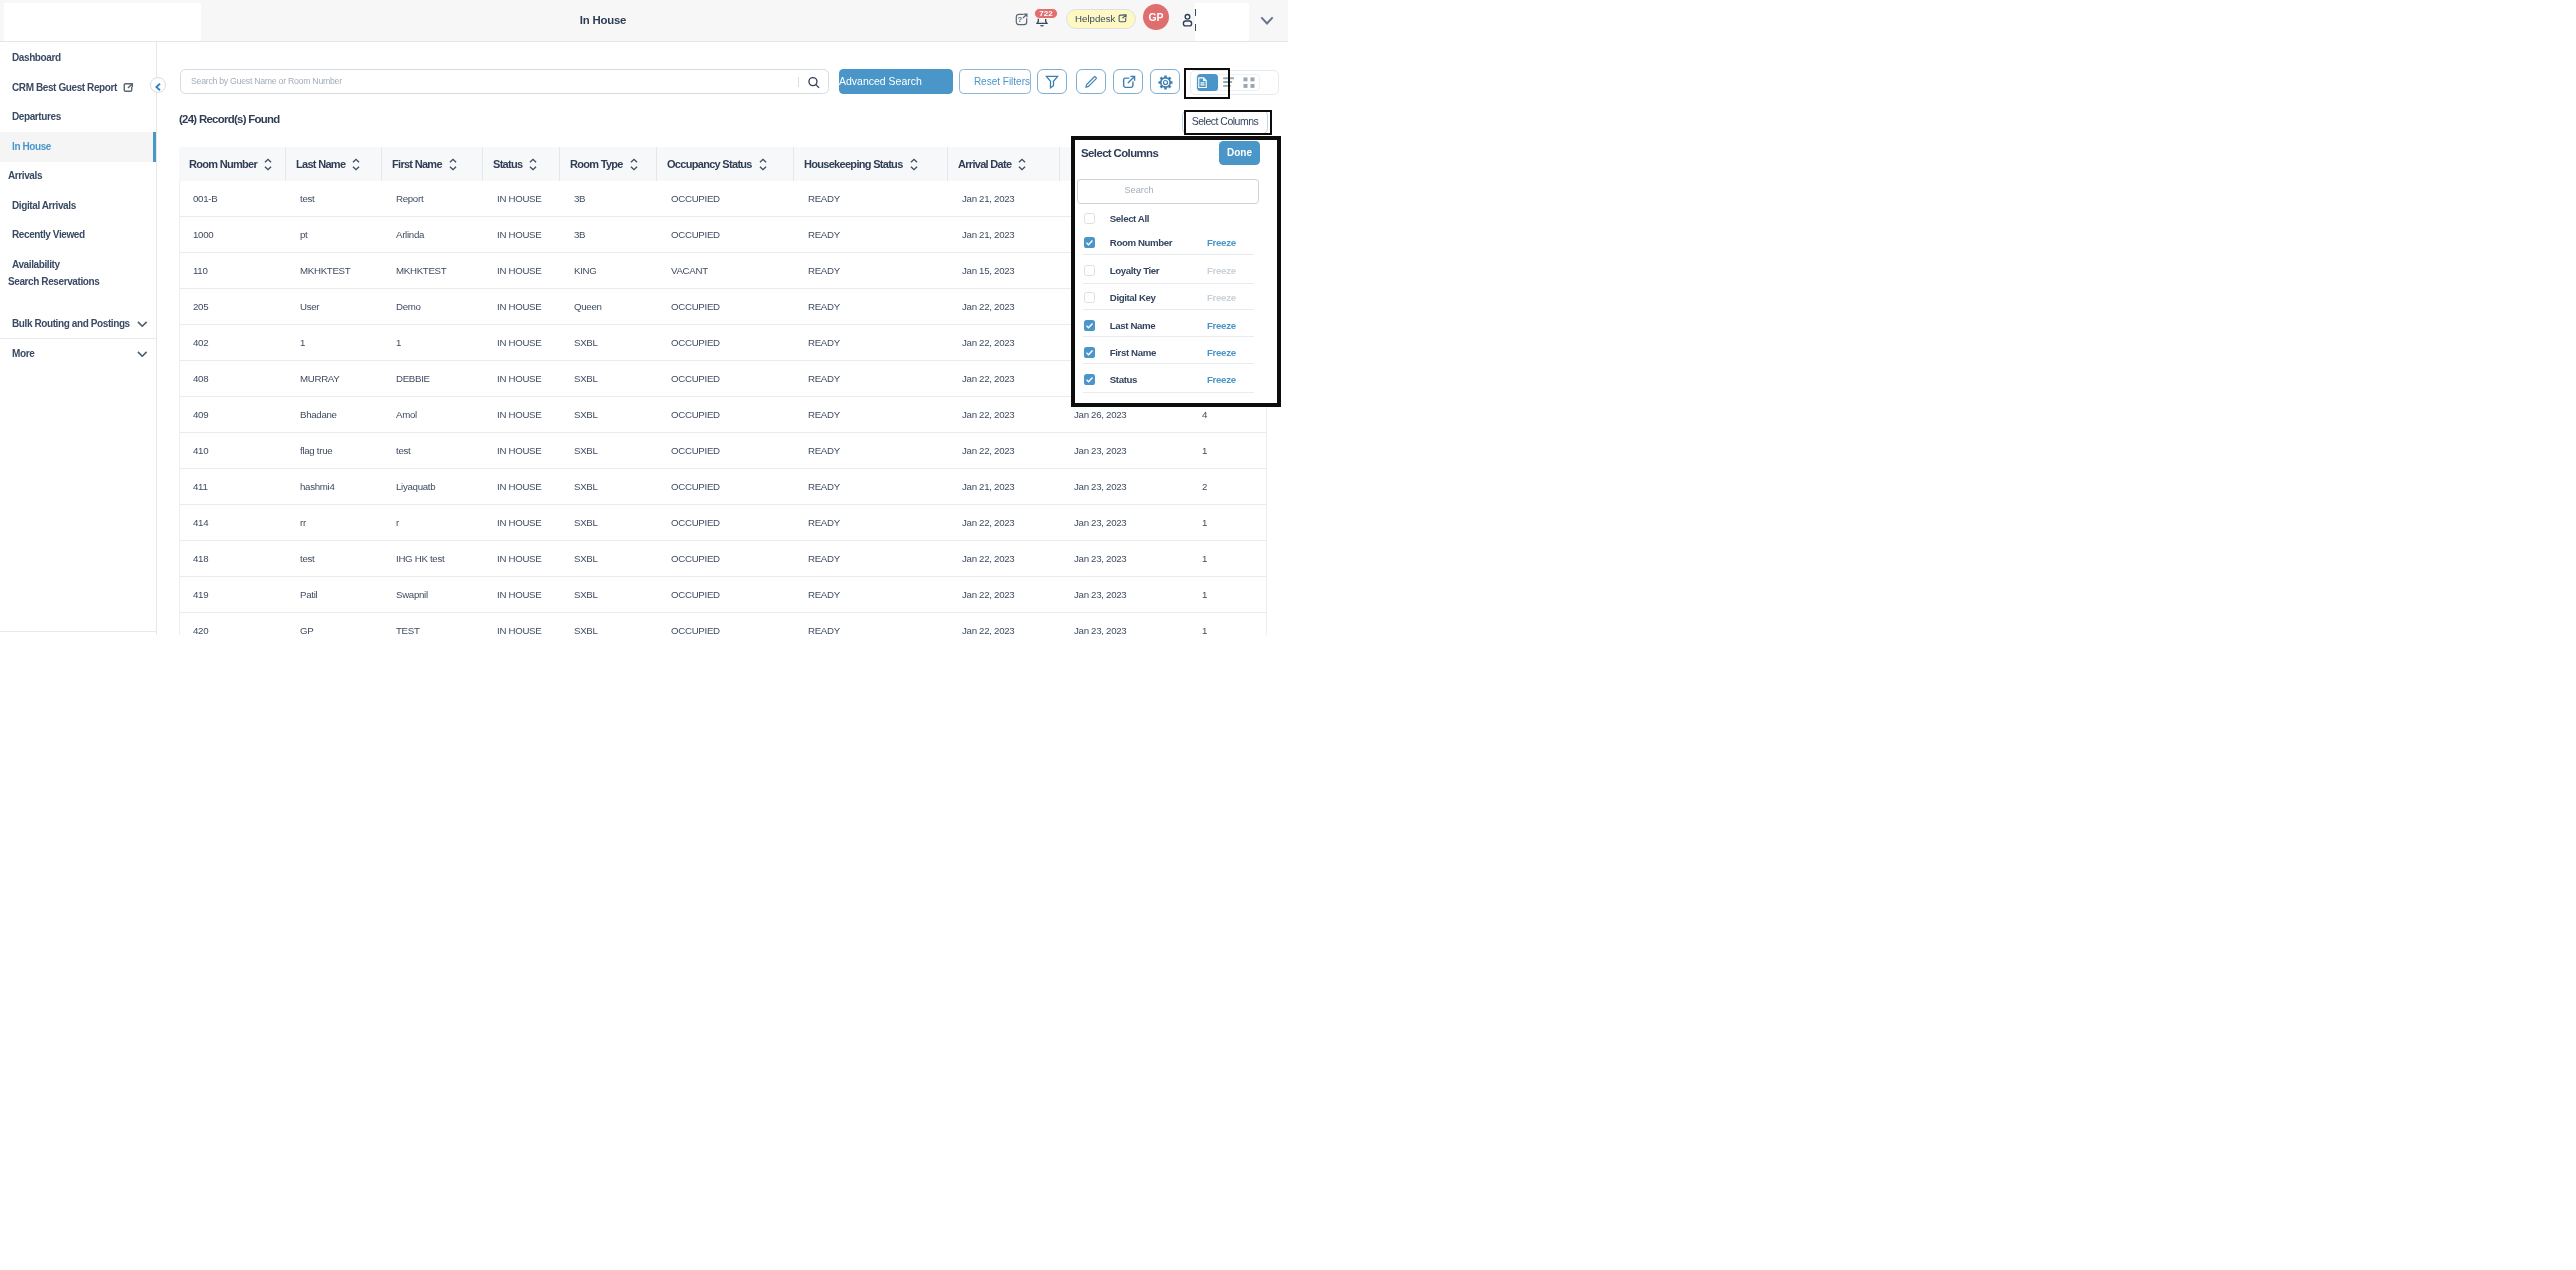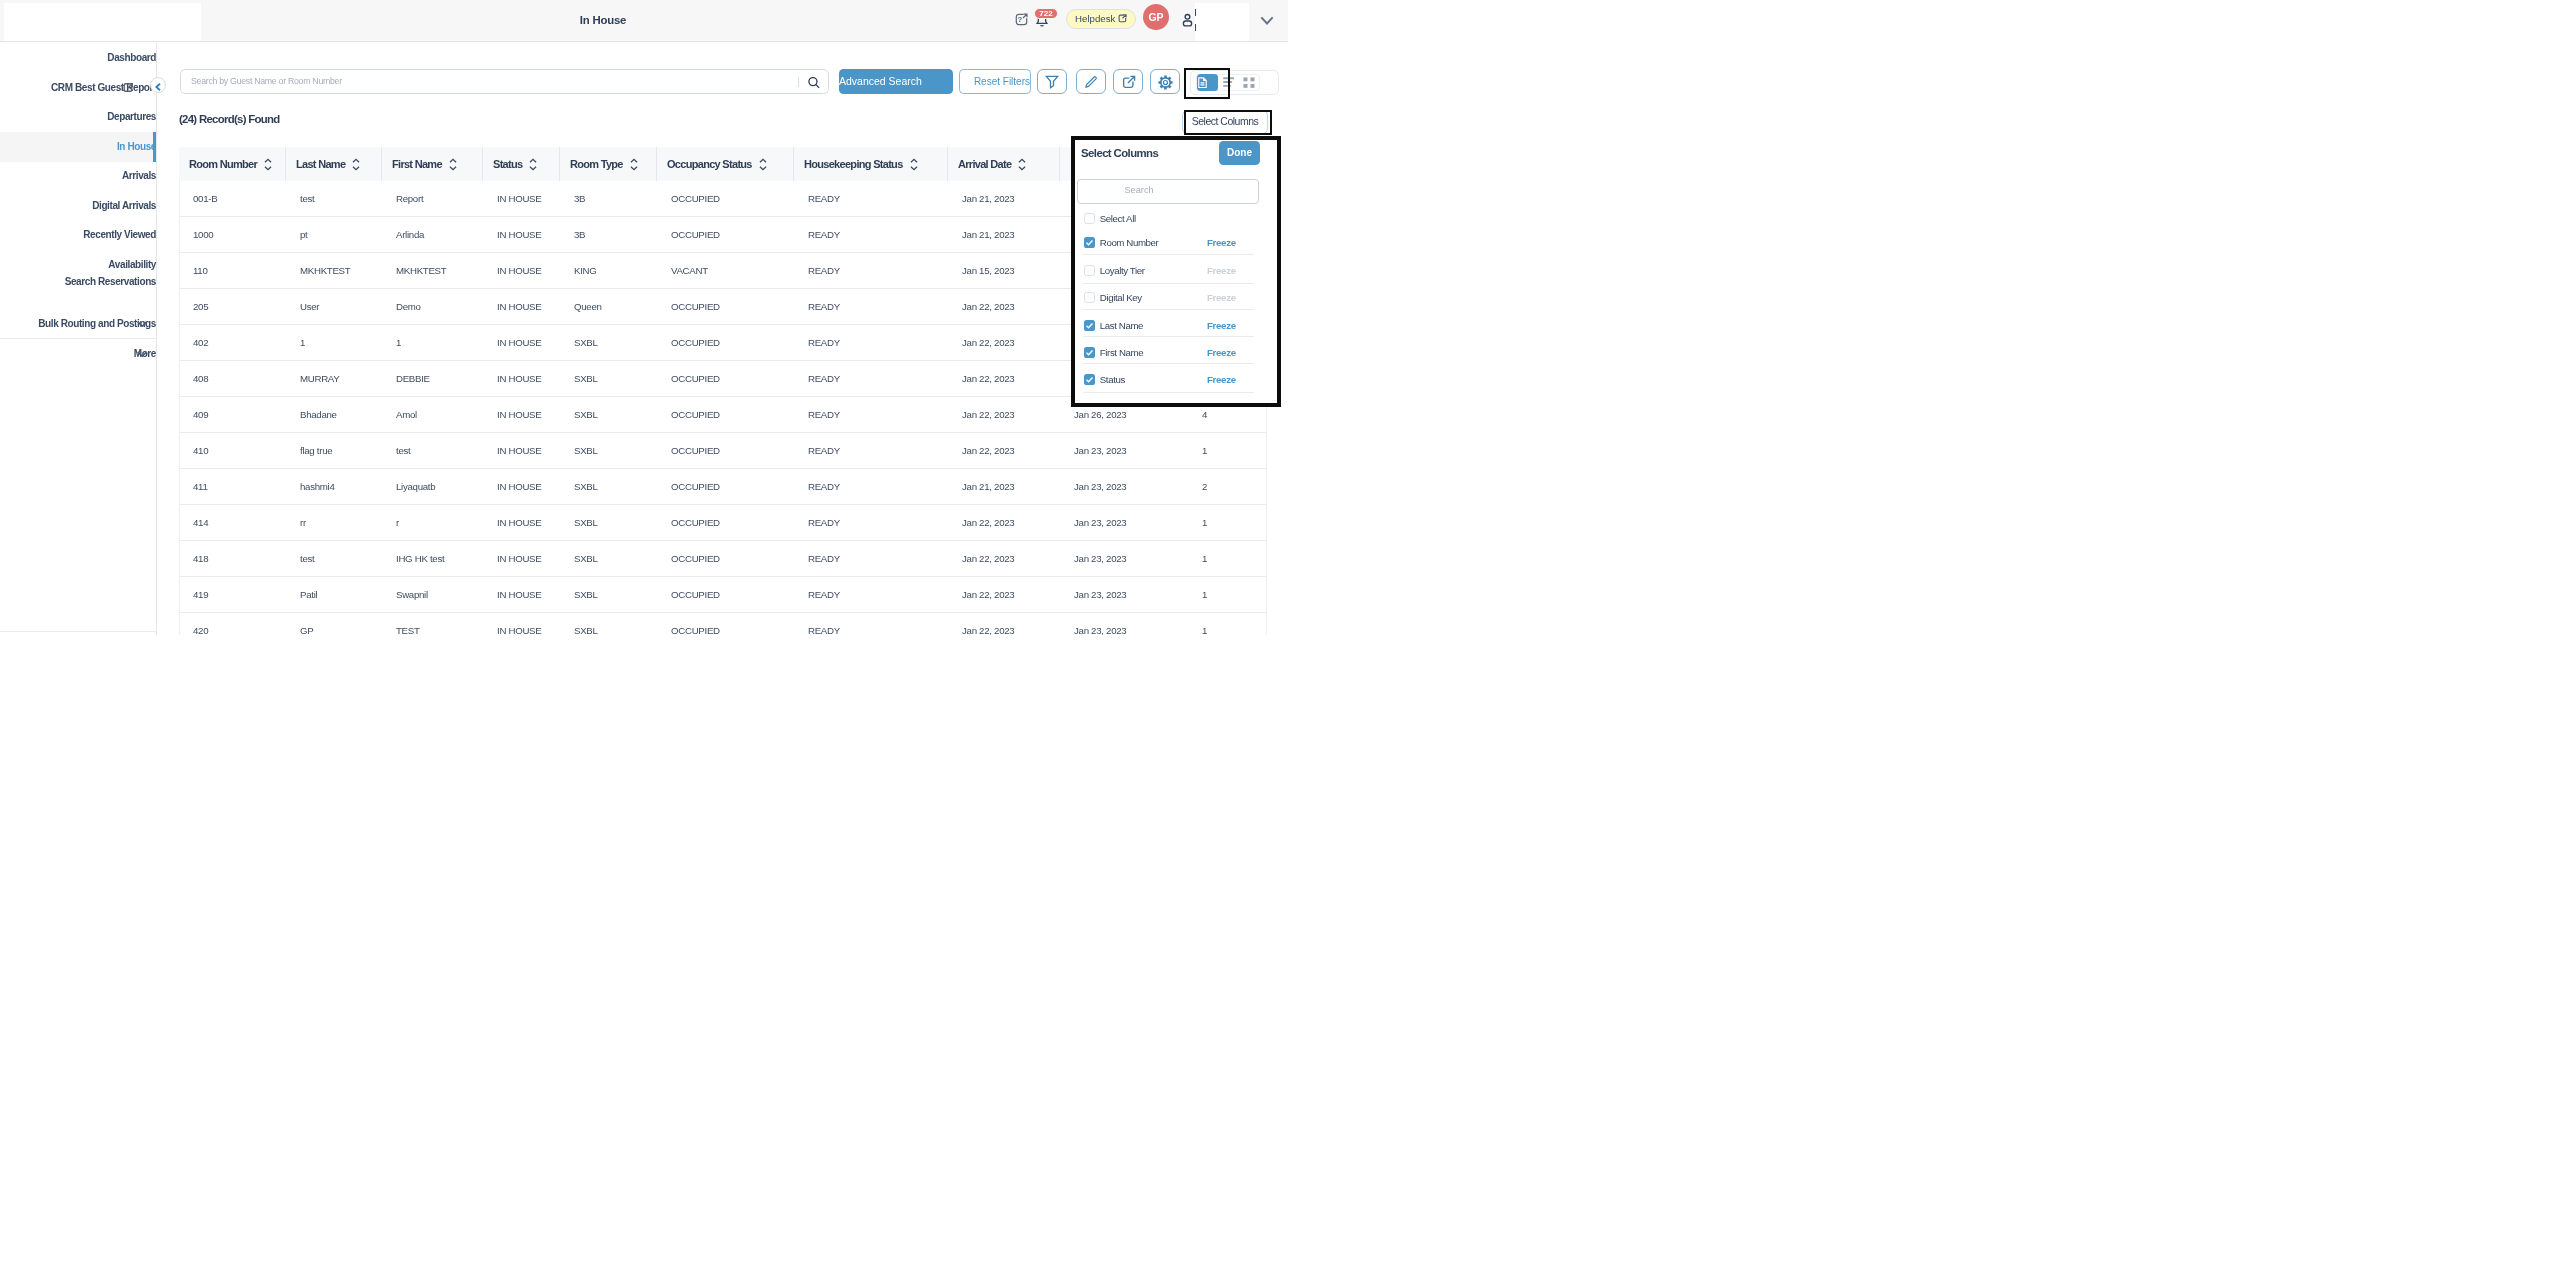--- a/index.html
+++ b/index.html
@@ -12,21 +12,21 @@
 .title { position:absolute; left:526px; top:0; width:154px; height:41px; line-height:41px; text-align:center; font-size:11.4px; font-weight:bold; letter-spacing:-0.2px; color:#2e3d54; }
 .hicon { position:absolute; }
 .badge { position:absolute; left:1034px; top:7.5px; width:24px; height:11px; background:#e26e6e; border:0.9px solid #f7f7f8; border-radius:6.1px; color:#fff; font-size:8px; font-weight:bold; text-align:center; line-height:9.7px; }
 .helpdesk { position:absolute; left:1066px; top:8.8px; width:70px; height:20px; background:#fef9c3; border:0.9px solid #dde1e5; border-radius:10px; font-size:9.7px; color:#3a4a63; text-align:center; line-height:18.4px; }
 .avatar { position:absolute; left:1143px; top:3.5px; width:26px; height:26px; border-radius:50%; background:#df6e6e; color:#fff; font-size:10.5px; font-weight:bold; text-align:center; line-height:26px; }
 .whitebox2 { position:absolute; left:1195px; top:2.6px; width:54px; height:38px; background:#fff; }
 .tick { position:absolute; left:1195px; width:1.1px; background:#3e4c61; }
 
 
 .sidebar { position:absolute; left:0; top:42px; width:157px; height:593px; background:#fff; border-right:0.9px solid #e4e6e8; }
-.sitem { position:absolute; left:0; width:156px; height:30px; line-height:30px; padding-left:12px; font-size:10px; font-weight:bold; color:#3a4a63; letter-spacing:-0.4px; white-space:nowrap;text-align:right; }
+.sitem { position:absolute; left:0; width:156px; height:30px; line-height:30px; padding-left:12px; font-size:10px; font-weight:bold; color:#3a4a63; letter-spacing:-0.4px; white-space:nowrap; }
 .sitem.active { background:#f5f5f6; color:#4a97ca; }
 .sbar { position:absolute; right:0; top:0; width:3.1px; height:30px; background:#4a97ca; }
 .sdivider { position:absolute; left:0; top:338px; width:156px; height:0.9px; background:#e8eaec; }
 .sbottom { position:absolute; left:0; top:631px; width:157px; height:0.9px; background:#e8eaec; }
 .collapse { position:absolute; left:150px; top:77px; width:16px; height:16px; border-radius:50%; background:#fff; border:0.9px solid #d9dde1; z-index:5; text-align:center; }
 
 
 .searchbox { position:absolute; left:180px; top:69px; width:649px; height:24.6px; background:#fff; border:0.9px solid #d6dbe0; border-radius:5.3px; }
 .searchbox .ph { position:absolute; left:10px; top:0; line-height:23px; font-size:8.8px; letter-spacing:-0.3px; color:#a3aeba; white-space:nowrap; }
 .searchbox .dvd { position:absolute; left:617px; top:7px; width:0.9px; height:9.7px; background:#d9dde1; }
@@ -57,21 +57,21 @@
 
 .panel { position:absolute; left:1071px; top:136px; width:210px; height:271px; background:#fff; border:4.4px solid #0d0d0d; z-index:10; }
 .ptitle { position:absolute; left:6.1px; top:1.8px; line-height:23px; font-size:11.4px; font-weight:bold; letter-spacing:-0.6px; color:#2f3e55; white-space:nowrap; }
 .done { position:absolute; left:144px; top:1.3px; width:41px; height:24px; background:#4a96c8; border-radius:4.4px; color:#fff; font-size:10px; font-weight:bold; text-align:center; line-height:24px; }
 .psearch { position:absolute; left:1.8px; top:39px; width:182px; height:25px; border:0.9px solid #ccd2d8; border-radius:3.5px; }
 .psearch span { position:absolute; left:9.7px; top:5.3px; font-size:9.2px; color:#a3aeba;margin-left:37px; }
 .prow { position:absolute; left:8.8px; width:152px; height:17.5px; }
 .prow .cb { position:absolute; left:0; top:3.1px; width:11px; height:11px; border-radius:2.6px; }
 .prow .cb.on { background:#4a96c8; }
 .prow .cb.off { background:#fff; border:1.3px solid #dbe0e5; }
-.prow .lbl { position:absolute; left:16px; top:0; line-height:17.5px; font-size:9.7px; font-weight:normal; letter-spacing:-0.4px; color:#35455f; white-space:nowrap; }
+.prow .lbl { position:absolute; left:26px; top:0; line-height:17.5px; font-size:9.7px; font-weight:bold; letter-spacing:-0.4px; color:#35455f; white-space:nowrap; }
 .prow .frz { position:absolute; right:0; top:0; line-height:17.5px; font-size:9.7px; letter-spacing:-0.3px; font-weight:bold; color:#4a96c8; }
 .prow .frz.dis { color:#c9d2da; }
 .pdiv { position:absolute; left:8px; width:171px; height:0.9px; background:#e9ebee; }
 </style>
 </head>
 <body>
 
 <div class="header"></div>
 <div class="logobox"></div>
 <div class="title">In House</div>

